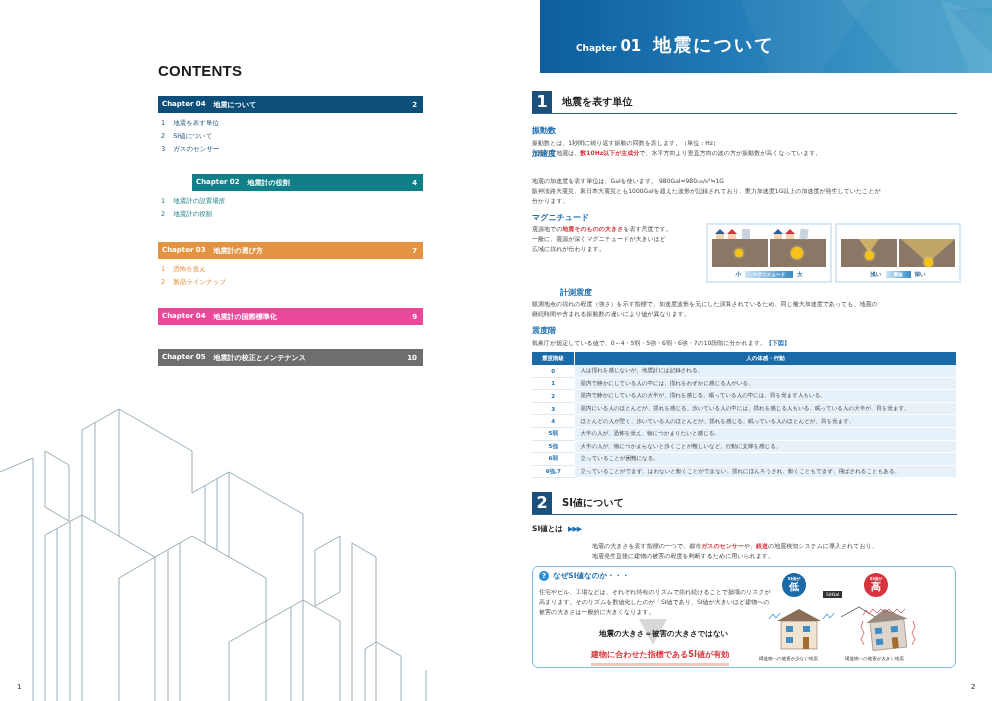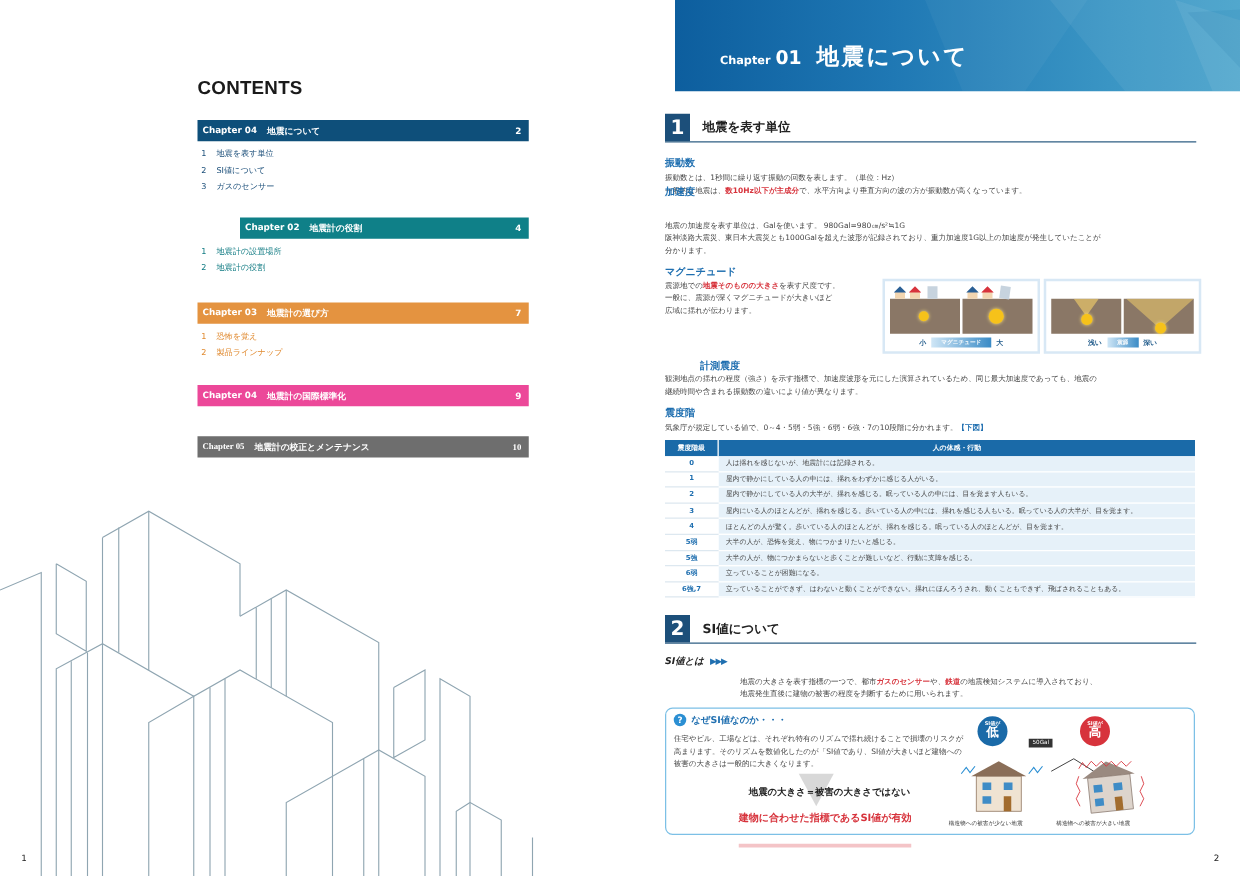--- a/index.html
+++ b/index.html
@@ -46,30 +46,30 @@
   .sun { position:absolute; border-radius:50%; background:#f6c21a; box-shadow:0 0 3px #ffe27a; }
 
   table.shindo { position:absolute; left:36px; top:352px; width:424px; border-collapse:collapse; font-size:5.5px; }
   table.shindo th { background:#1a6aa8; color:#fff; height:11px; font-weight:bold; }
   table.shindo th:first-child { width:40px; border-right:1px solid #fff; }
   table.shindo td { height:11.6px; border-bottom:1px solid #fff; background:#e6f1f9; color:#444; padding:0; }
   table.shindo td:first-child { text-align:center; color:#1f6fb0; font-weight:bold; background:#fff; border-bottom:1px solid #dde8f0; }
   table.shindo td:last-child { padding-left:6px; }
 
   .si-def { position:absolute; left:36px; top:524px; display:flex; align-items:center; gap:5px; white-space:nowrap; }
-  .si-def .k { font-size:7.5px; font-weight:bold; color:#222;font-style:italic; }
+  .si-def .k { font-size:7.5px; font-weight:bold; color:#222; }
   .si-def .arr { color:#1f6fb0; font-size:7px; letter-spacing:-1px; }
   .si-def .d { font-size:8px; font-weight:bold; color:#1f6fb0; border-bottom:1px dashed #1f6fb0; }
 
   .why-box { position:absolute; left:36px; top:566px; width:424px; height:102px; border:1.5px solid #7cc0e6; border-radius:6px; box-sizing:border-box; }
   .why-title { position:absolute; left:6px; top:4px; display:flex; align-items:center; gap:4px; font-size:7.5px; font-weight:bold; color:#1f6fb0; }
   .qmark { width:10px; height:10px; border-radius:50%; background:#2b8fd3; color:#fff; font-size:7px; text-align:center; line-height:10px; }
   .why-body { position:absolute; left:6px; top:20px; font-size:6px; line-height:10px; color:#444; white-space:nowrap; }
   .why-eq { position:absolute; left:66px; top:62px; font-size:7.5px; font-weight:bold; color:#222; }
-  .why-key { position:absolute; left:58px; top:82px; font-size:8px; font-weight:bold; color:#d7333c; border-bottom:3px solid #f4c4c7; padding-bottom:15px; }
+  .why-key { position:absolute; left:58px; top:82px; font-size:8px; font-weight:bold; color:#d7333c; border-bottom:3px solid #f4c4c7; padding-bottom:3px; }
   .down-arrow { position:absolute; left:106px; top:52px; width:0; height:0; border-left:14px solid transparent; border-right:14px solid transparent; border-top:26px solid #d8d8d8; }
 
   .pin { position:absolute; width:24px; height:24px; border-radius:50%; color:#fff; text-align:center; font-weight:bold; }
   .pin .s { display:block; font-size:4px; padding-top:3px; }
   .pin .b { display:block; font-size:10px; line-height:11px; }
   .pin:after { content:""; position:absolute; left:8px; top:22px; border-left:4px solid transparent; border-right:4px solid transparent; border-top:6px solid inherit; }
   .house-cap { position:absolute; font-size:4.5px; color:#333; white-space:nowrap; }
   .gal { position:absolute; left:326px; top:590px; background:#333; color:#fff; font-size:4.5px; padding:1px 3px; }
 </style>
 </head>
@@ -145,21 +145,21 @@
   <div class="chapter" style="top:308px;">
     <div class="ch-bar" style="background:#ec4899;">
       <span class="lbl">
           <span>Chapter 04</span>
           <span>地震計の国際標準化</span>
         </span>
       <span>9</span>
     </div>
   </div>
 
-  <div class="chapter" style="top:349px;font-family:Liberation Serif, serif;">
+  <div class="chapter" style="top:349px;">
     <div class="ch-bar" style="background:#6e6e6e;">
       <span class="lbl">
           <span>Chapter 05</span>
           <span>地震計の校正とメンテナンス</span>
         </span>
       <span>10</span>
     </div>
   </div>
 
   <svg class="bldg" viewBox="0 0 496 321">

